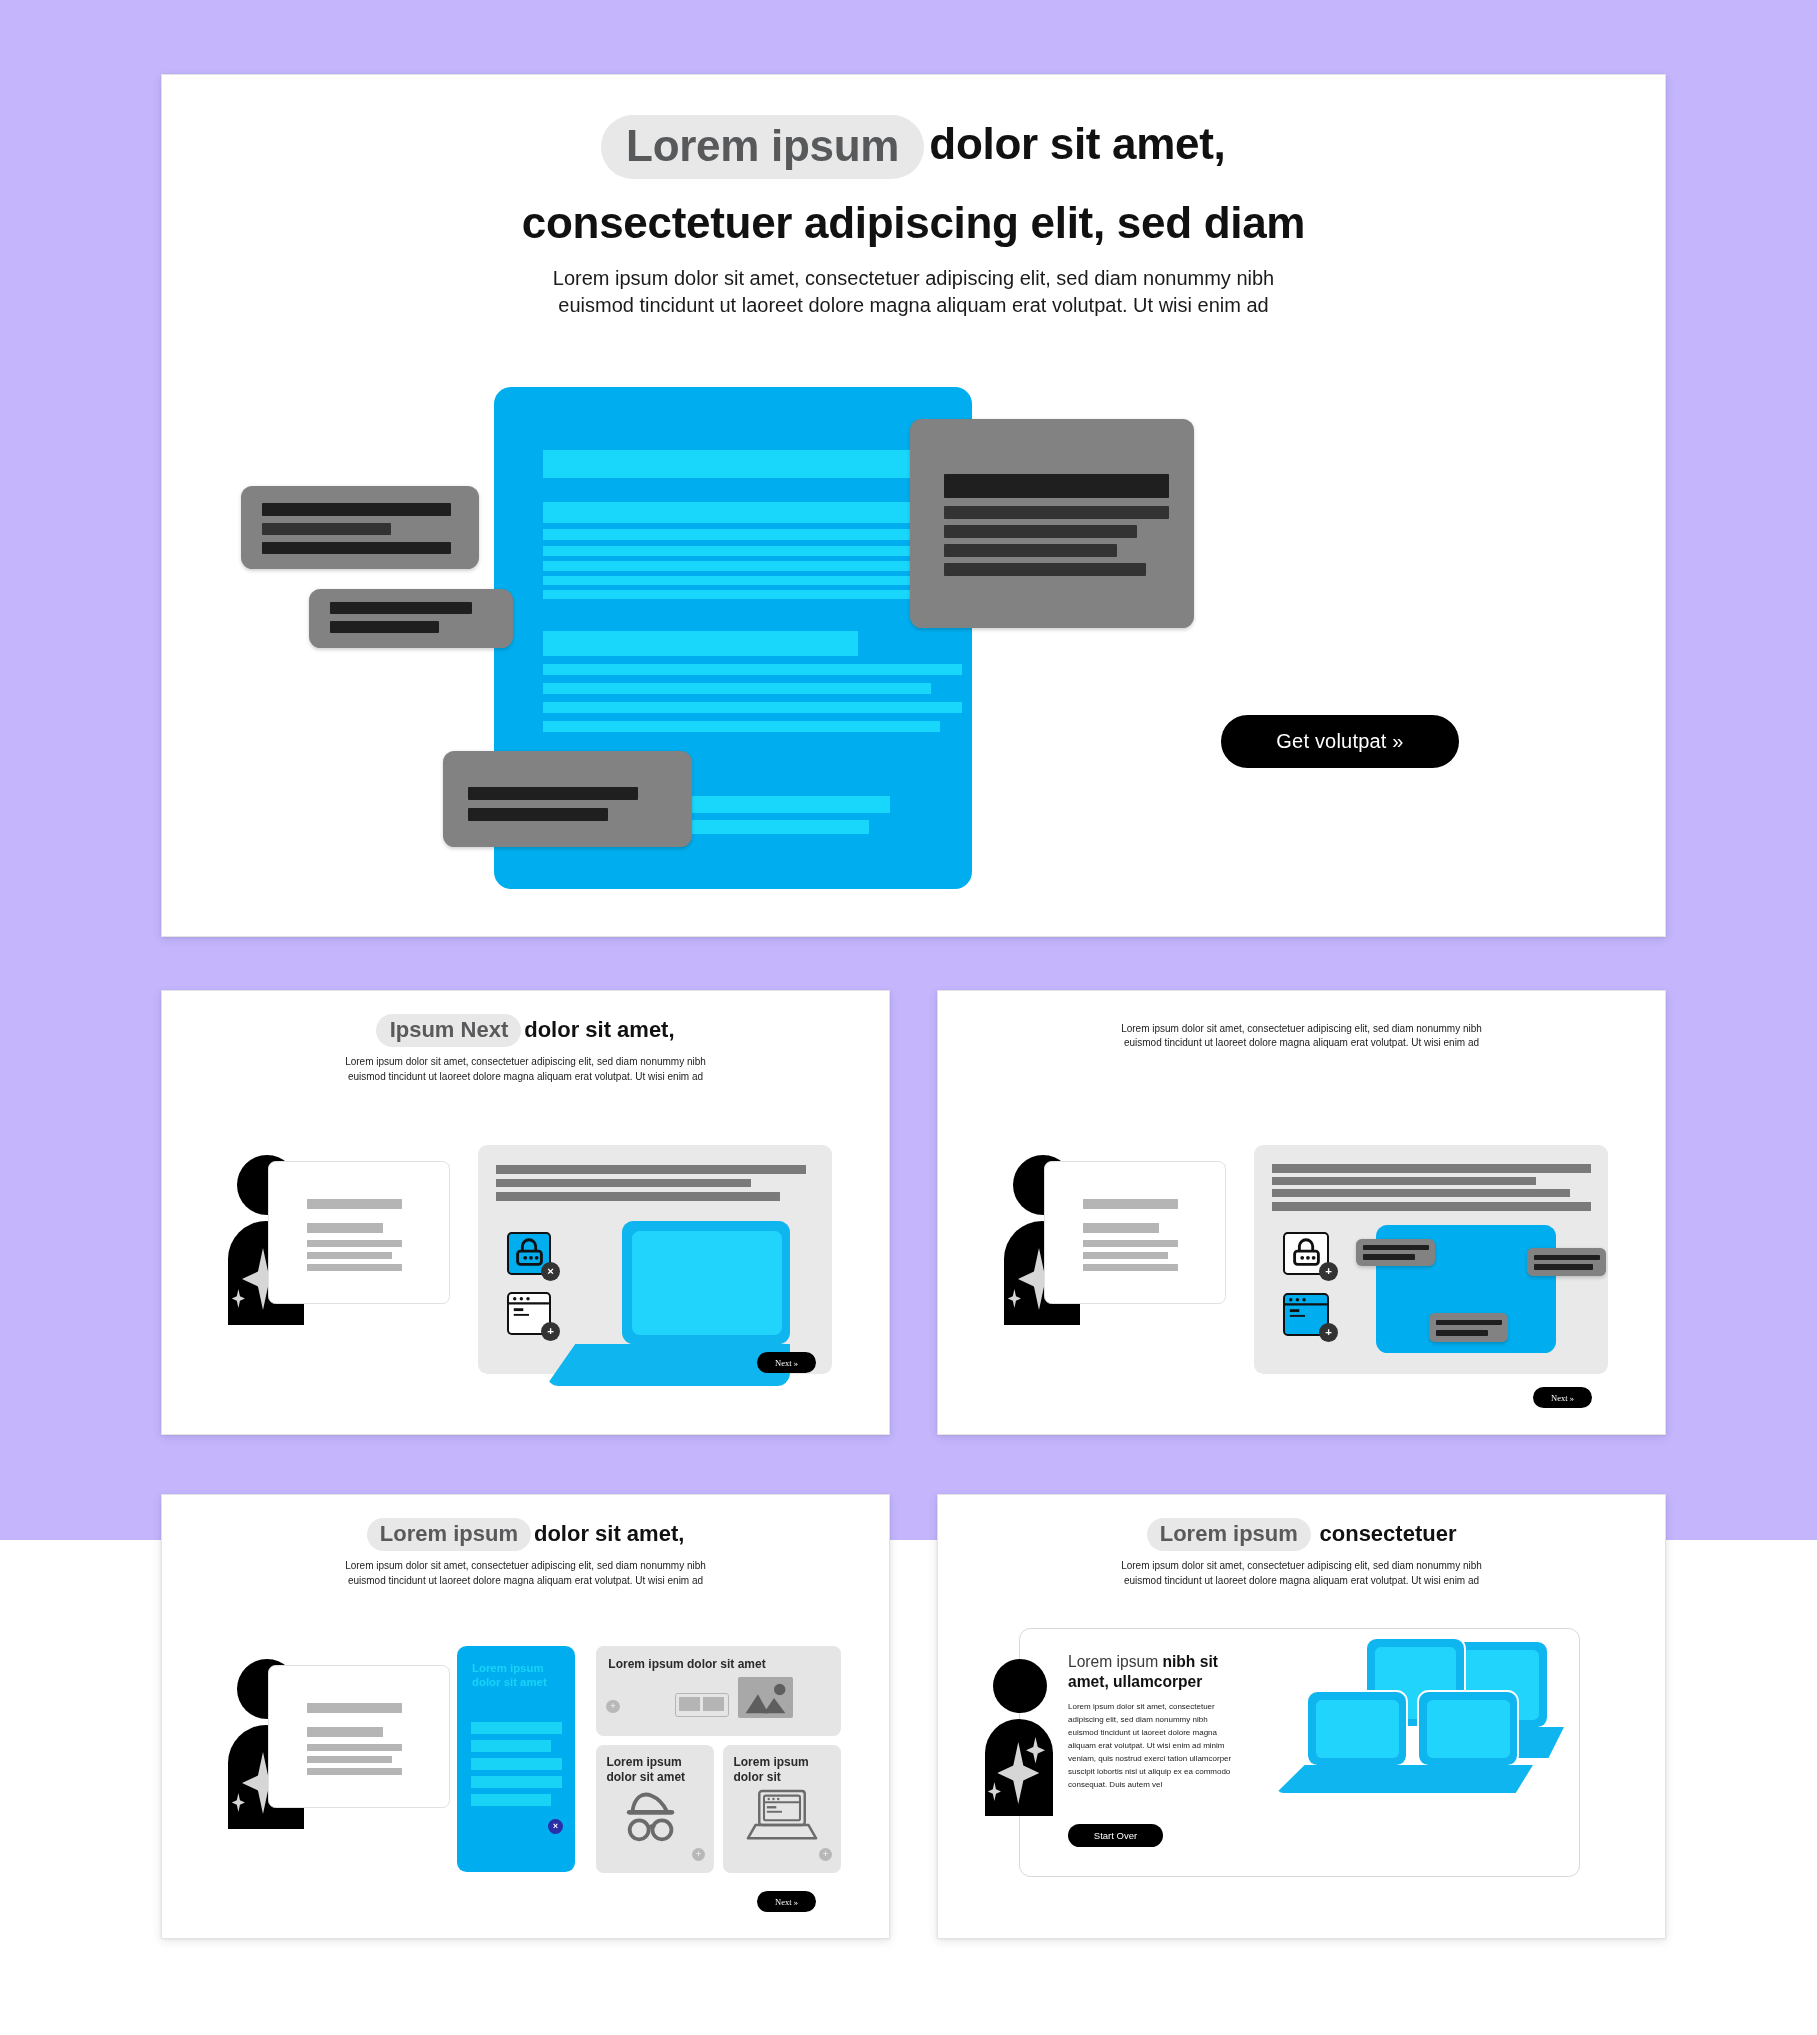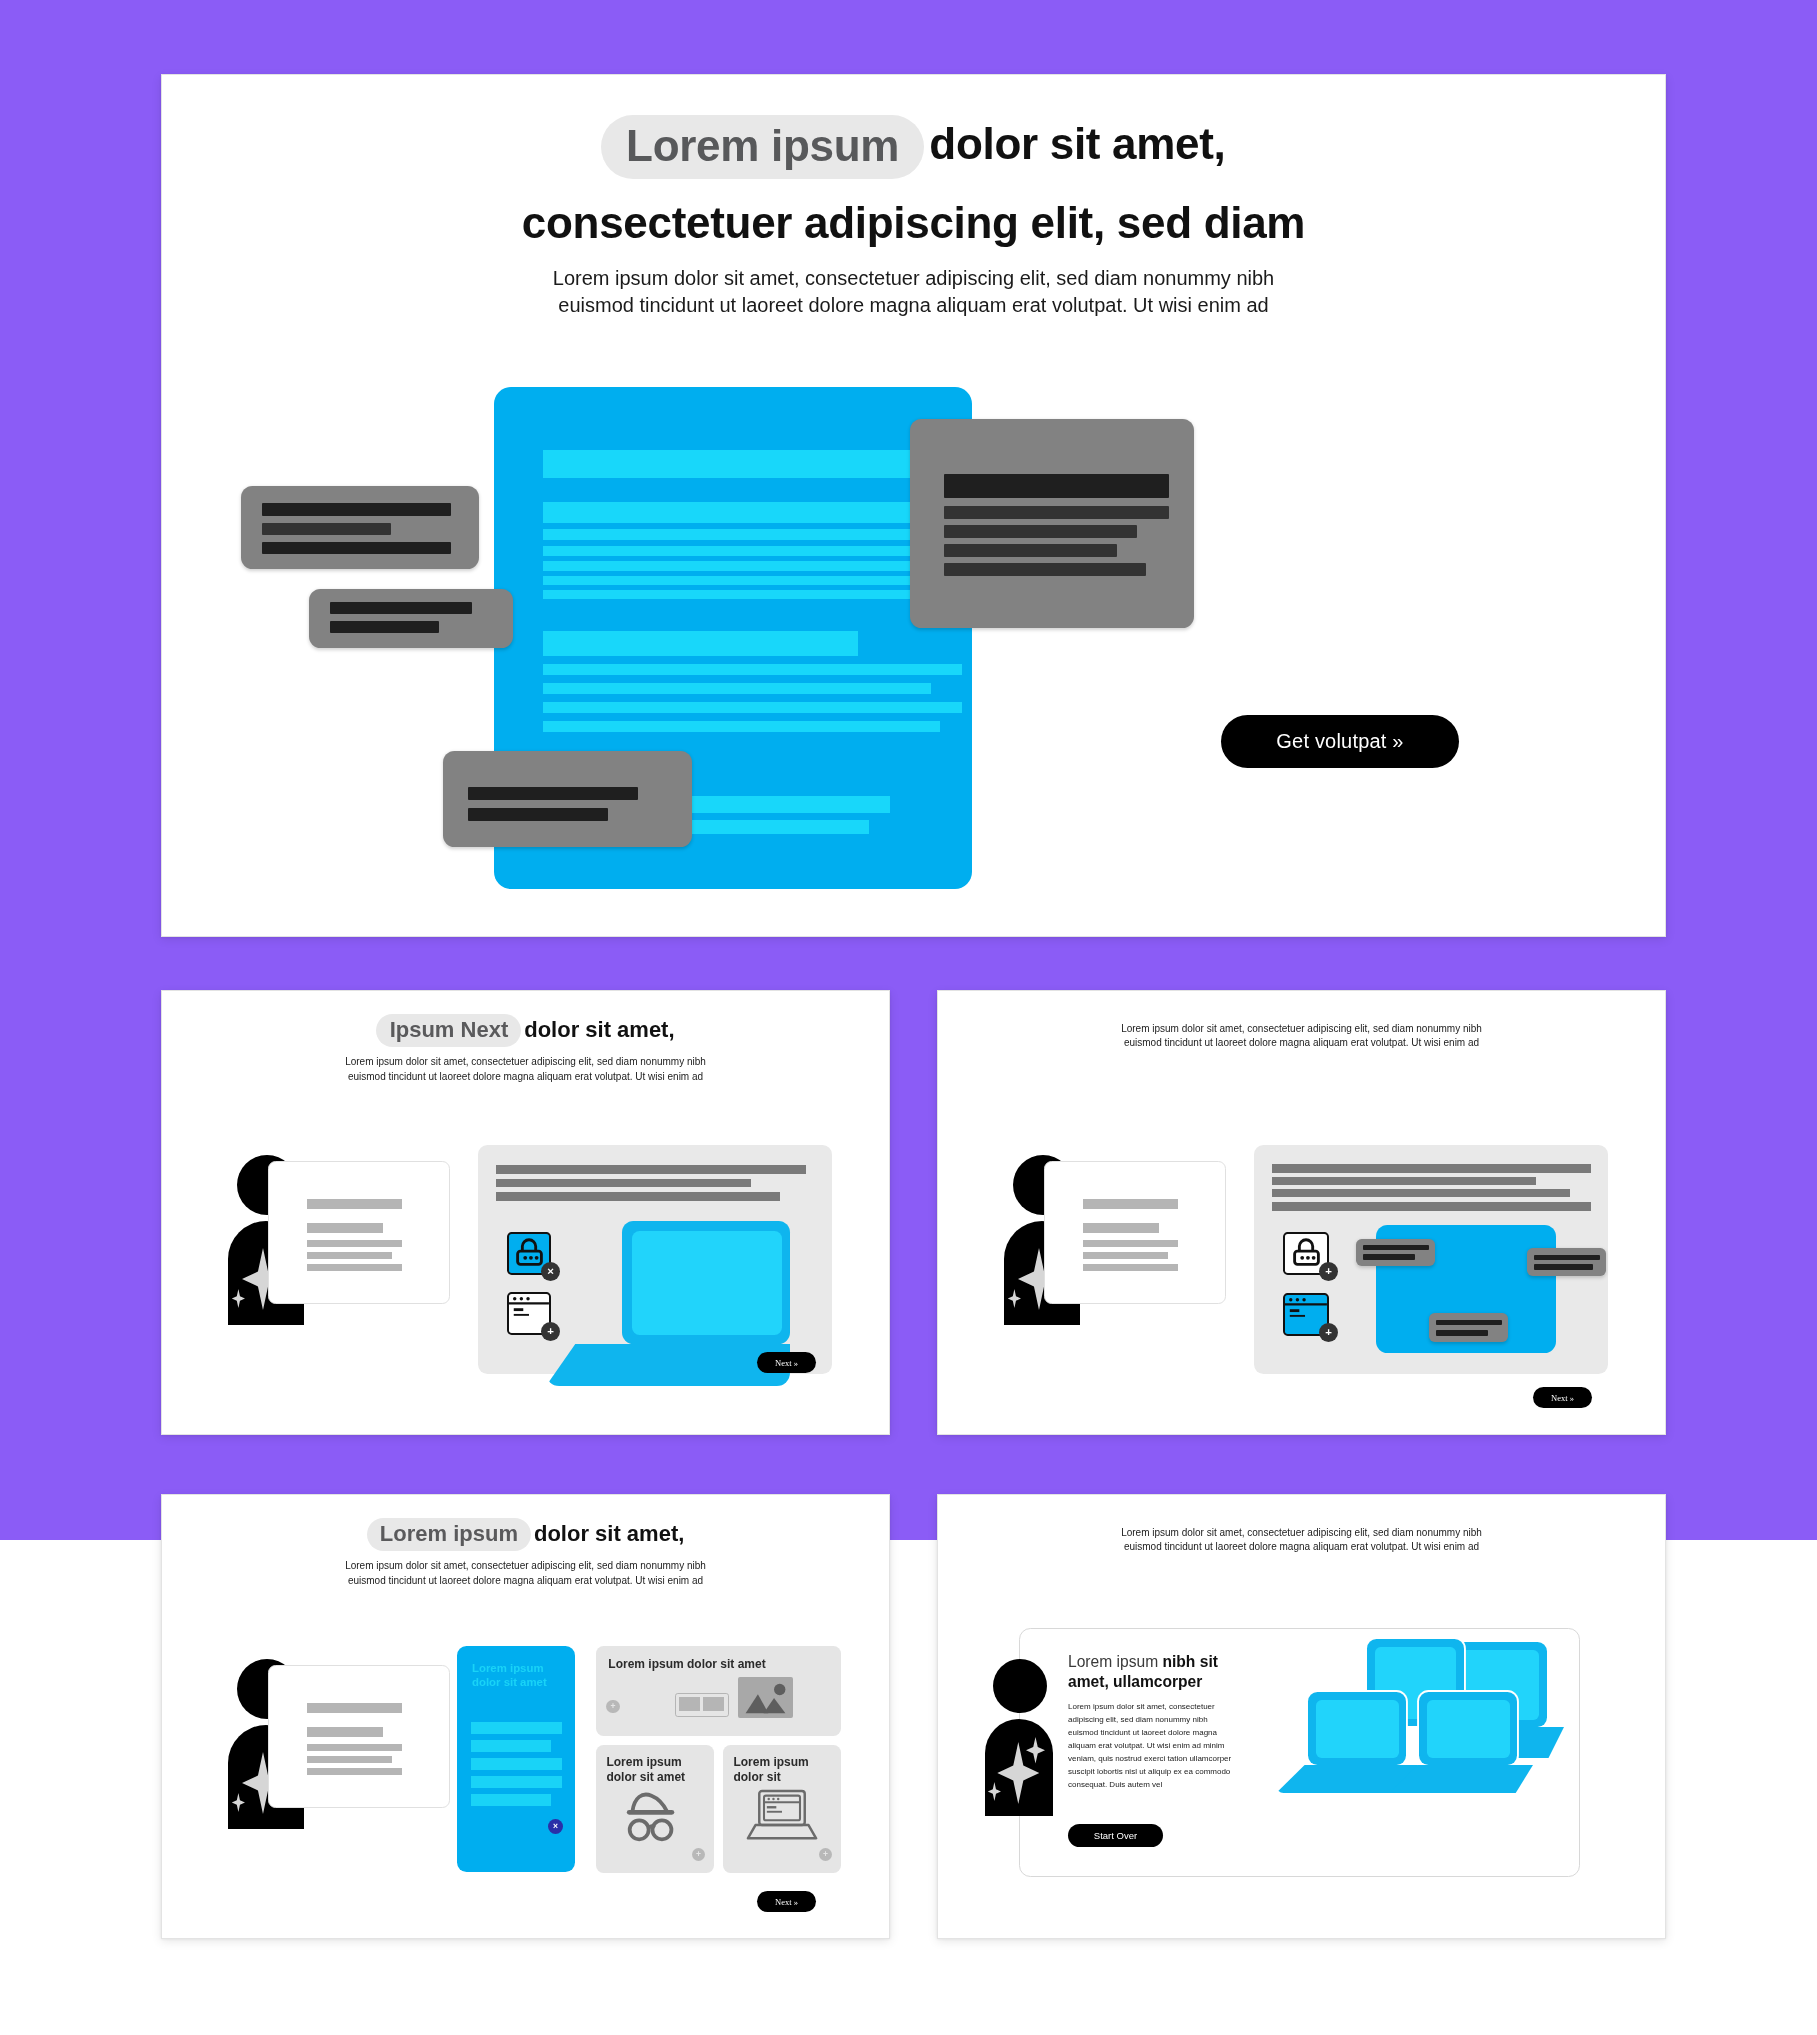--- a/index.html
+++ b/index.html
@@ -3,21 +3,21 @@
 <meta charset="utf-8">
 <style>
   * { box-sizing: border-box; margin: 0; padding: 0; }
   html, body {
     width: 1817px;
     height: 2036px;
     background: #ffffff;
     font-family: "Liberation Sans", sans-serif;
     overflow: hidden;
   }
-  .page { position: relative; width: 1817px; height: 1540px; background: #8b5cf6; }
+  .page { position: relative; width: 1817px; height: 1540px; background: #c4b5fd; }
 
   
   .slide {
     position: absolute;
     background: #ffffff;
     border: 0.9px solid #e3e3e3;
     box-shadow: 0 2.8px 9.5px rgba(0,0,0,0.10), 0 0.9px 2.8px rgba(0,0,0,0.07);
     overflow: hidden;
   }
 
@@ -487,20 +487,23 @@
         <path d="M10 38 L66 38 L74 52 L2 52 Z" fill="none" stroke="#6b6b6b" stroke-width="2.6" stroke-linejoin="round"></path>
       </svg>
       <div class="badge" style="left:96px; top:103px; width:13.2px; height:13.2px; background:#b8b8b8; color:#e5e5e5; font-size:8.5px;">+</div>
     </div>
 
     <div class="btn-next" style="left:595px; top:396px; width:59px; height:21px;">Next »</div>
   </div>
 
   <div class="slide sm" id="s5">
     <div class="sm-head">
+      <div class="sm-h1">
+        <span class="sm-pill">Lorem ipsum</span><span style="margin-left:5.7px;">consectetuer</span>
+      </div>
       <div class="sm-sub">
         <div>Lorem ipsum   dolor sit amet, consectetuer adipiscing elit, sed diam nonummy nibh</div>
         <div>euismod tincidunt ut laoreet dolore magna aliquam erat volutpat. Ut wisi enim ad</div>
       </div>
     </div>
 
     <div class="p5box" style="left:81px; top:133px; width:561px; height:249px;"></div>
 
     <div class="person" style="left:47px; top:164px; width:68px; height:156px;">
       <div class="p-head" style="left:7.6px; top:0px; width:54px; height:54px;"></div>

